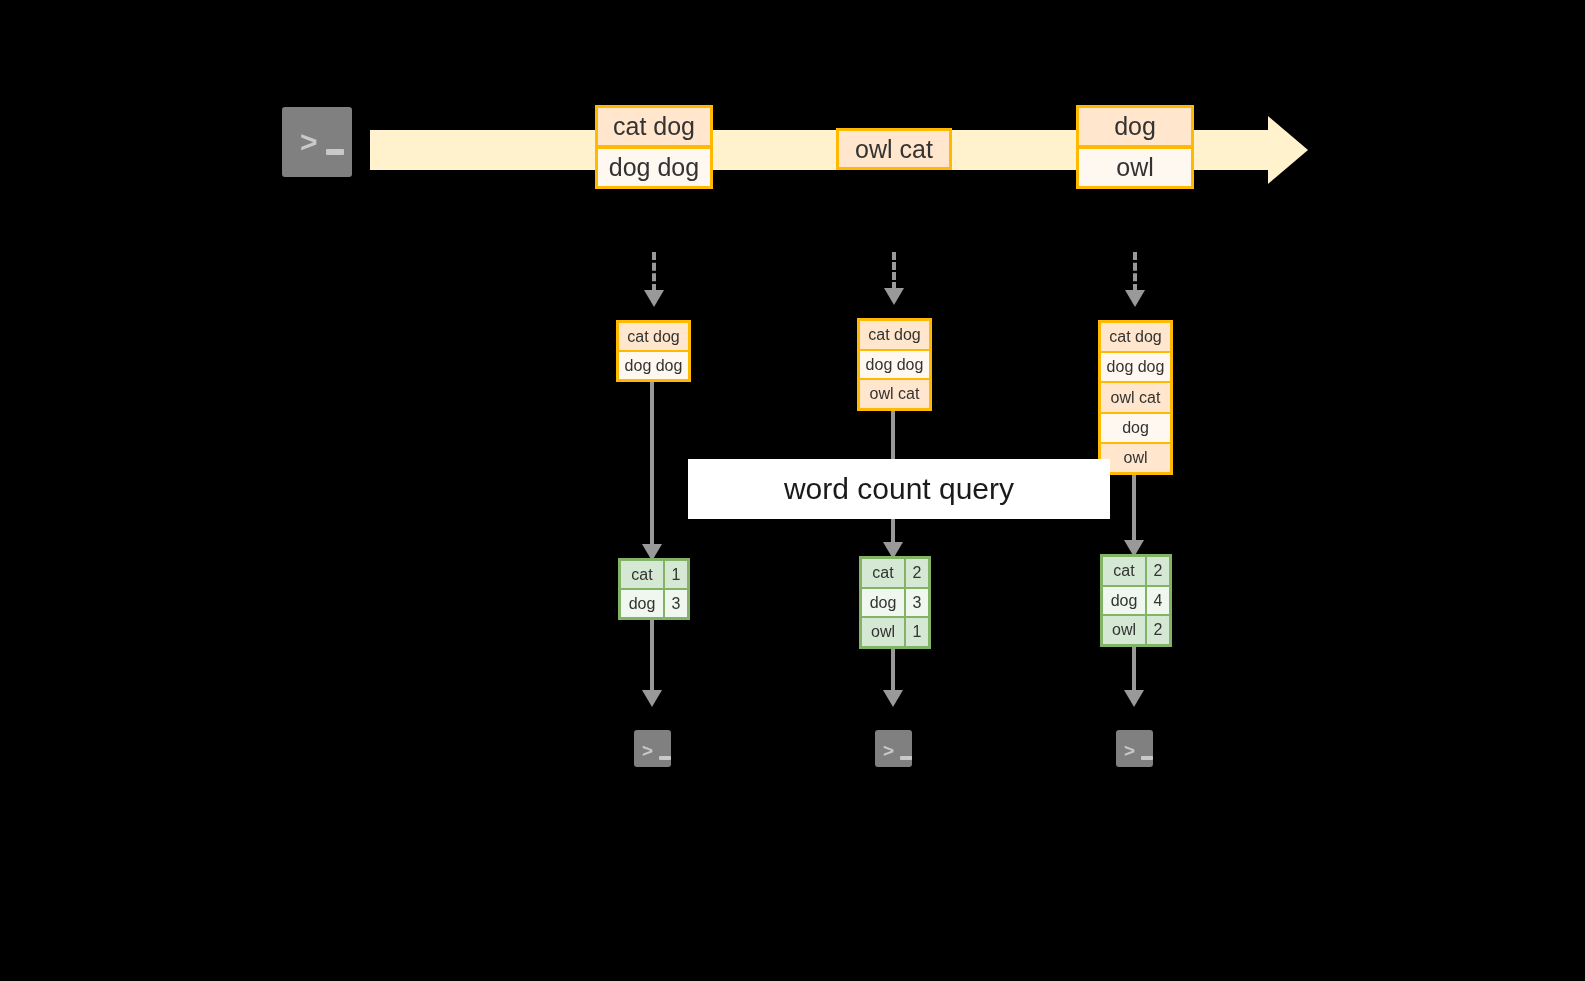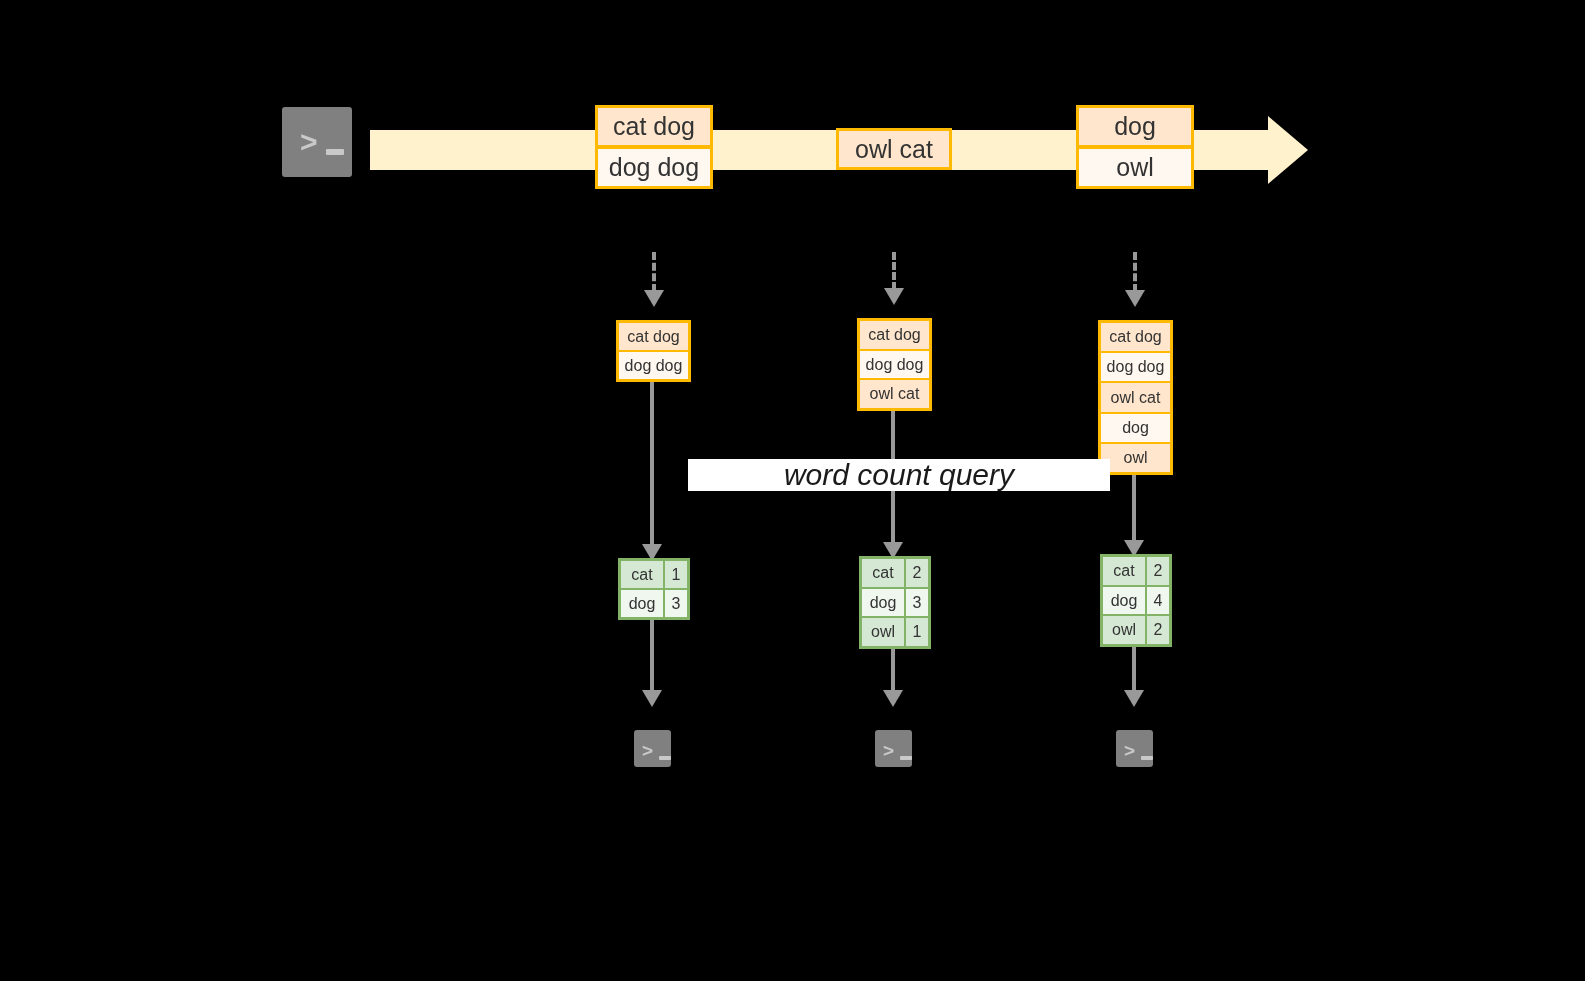--- a/index.html
+++ b/index.html
@@ -293,17 +293,17 @@
   <div class="conn" style="left:1132px; top:647px; height:46px;"></div>
   <div class="arrowhead" style="left:1124px; top:690px;"></div>
 
   <div class="terminal" style="left:1107px; top:721px; width:55px; height:55px;">
     <div class="hatch"></div>
     <div class="inner"></div>
     <div class="prompt" style="left:8px; top:11px; font-size:19px;">&gt;</div>
     <div class="cursor" style="left:25px; top:26px; width:12px; height:4px;"></div>
   </div>
 
-  <div class="banner" style="left:688px; top:459px; width:422px; height:32px;font-style:italic;">
+  <div class="banner" style="left:688px; top:459px; width:422px; height:60px;">
     <span>word count query</span>
   </div>
 
 </div>
 
 </body></html>

